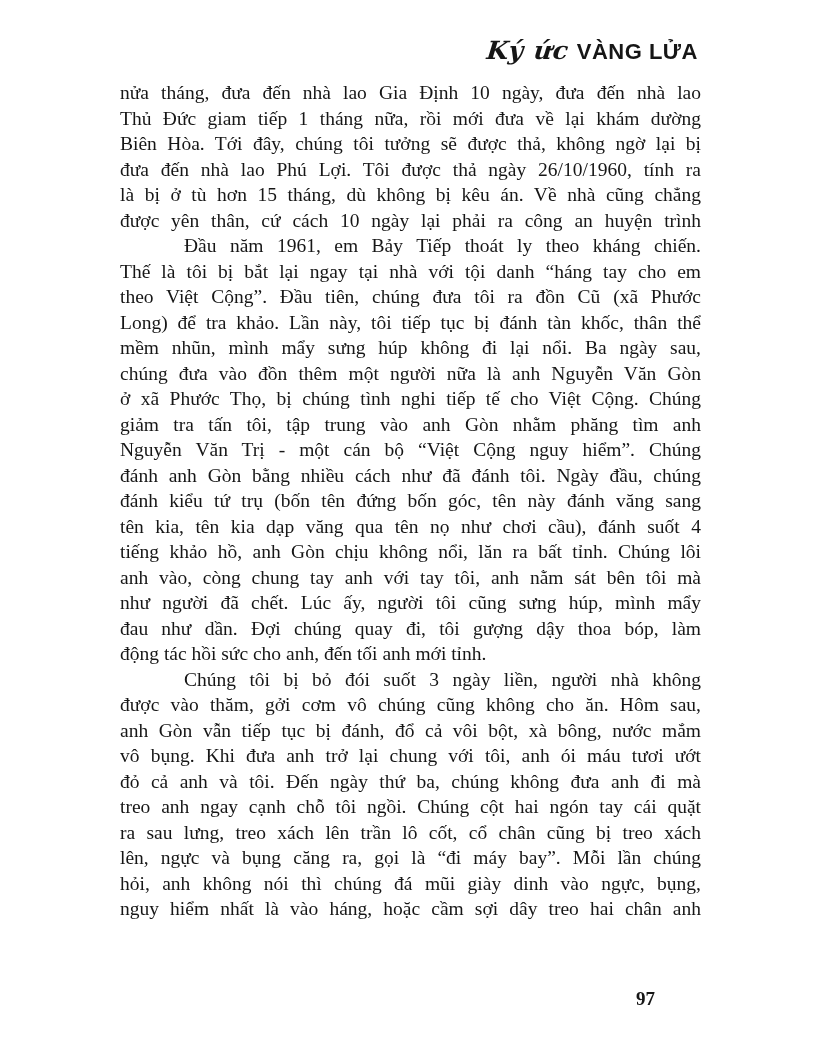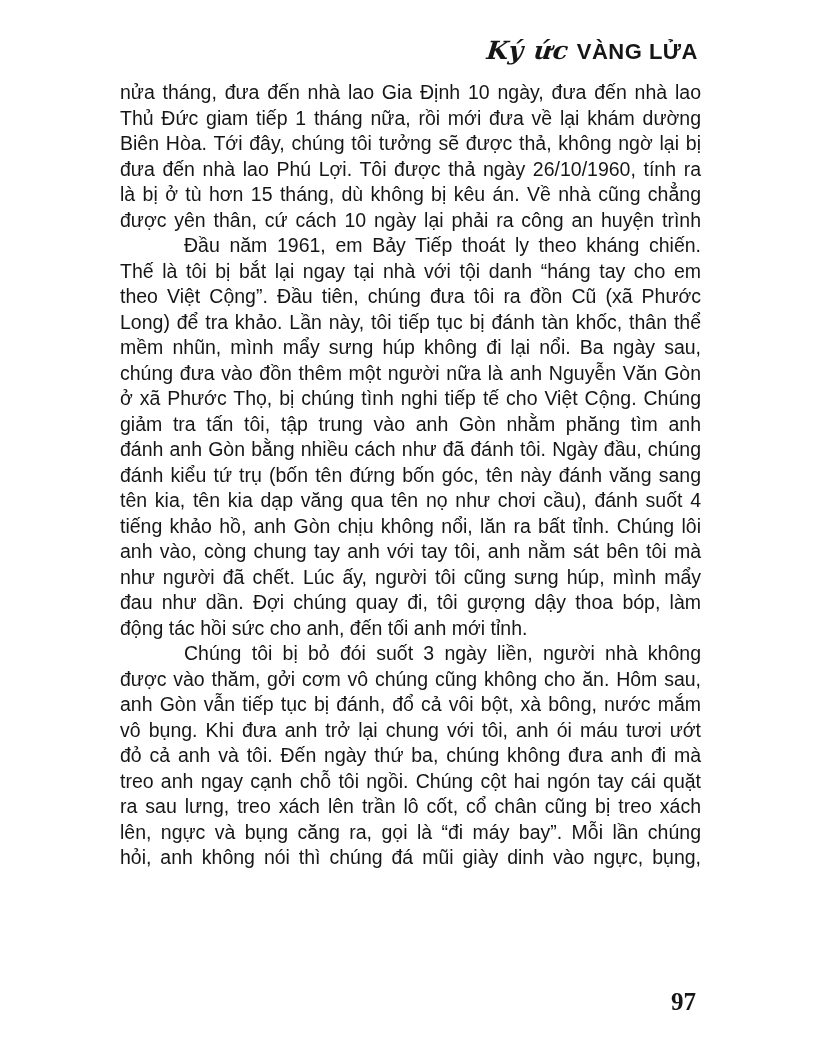--- a/index.html
+++ b/index.html
@@ -34,45 +34,45 @@
     font-weight: 700;
     font-size: 22px;
     letter-spacing: 0.5px;
     display: inline-block;
   }
   .page-text {
     position: absolute;
     left: 120px;
     top: 80px;
     width: 581px;
-    font-family: Liberation Sans, sans-serif;
+    font-family: Liberation Serif, serif;
     font-size: 19.5px;
     line-height: 25.5px;
   }
   .paragraph { margin: 0; }
   .line {
     text-align: left;
     white-space: normal;
   }
   .line.just {
     text-align: justify;
     text-align-last: justify;
   }
   .line.indent {
     padding-left: 64px;
   }
   .page-number {
     position: absolute;
     left: 636px;
     top: 988px;
     width: 60px;
-    text-align: right;
+    text-align: left;
     font-family: "Liberation Serif", serif;
     font-weight: 700;
-    font-size: 25px;
+    font-size: 19px;
   }
 </style>
 </head>
 <body>
 
 <div class="page">
 
   <div class="running-header">
     <span class="header-script">Ký ức</span><span class="header-bold">VÀNG LỬA</span>
   </div>
@@ -88,37 +88,39 @@
       </div>
       <div class="paragraph">
         <div class="line just indent">Đầu năm 1961, em Bảy Tiếp thoát ly theo kháng chiến.</div>
         <div class="line just">Thế là tôi bị bắt lại ngay tại nhà với tội danh “háng tay cho em</div>
         <div class="line just">theo Việt Cộng”. Đầu tiên, chúng đưa tôi ra đồn Cũ (xã Phước</div>
         <div class="line just">Long) để tra khảo. Lần này, tôi tiếp tục bị đánh tàn khốc, thân thể</div>
         <div class="line just">mềm nhũn, mình mẩy sưng húp không đi lại nổi. Ba ngày sau,</div>
         <div class="line just">chúng đưa vào đồn thêm một người nữa là anh Nguyễn Văn Gòn</div>
         <div class="line just">ở xã Phước Thọ, bị chúng tình nghi tiếp tế cho Việt Cộng. Chúng</div>
         <div class="line just">giảm tra tấn tôi, tập trung vào anh Gòn nhằm phăng tìm anh</div>
+        <div class="line just">Nguyễn Văn Trị - một cán bộ “Việt Cộng nguy hiểm”. Chúng</div>
         <div class="line just">đánh anh Gòn bằng nhiều cách như đã đánh tôi. Ngày đầu, chúng</div>
         <div class="line just">đánh kiểu tứ trụ (bốn tên đứng bốn góc, tên này đánh văng sang</div>
         <div class="line just">tên kia, tên kia dạp văng qua tên nọ như chơi cầu), đánh suốt 4</div>
         <div class="line just">tiếng khảo hồ, anh Gòn chịu không nổi, lăn ra bất tỉnh. Chúng lôi</div>
         <div class="line just">anh vào, còng chung tay anh với tay tôi, anh nằm sát bên tôi mà</div>
         <div class="line just">như người đã chết. Lúc ấy, người tôi cũng sưng húp, mình mẩy</div>
         <div class="line just">đau như dần. Đợi chúng quay đi, tôi gượng dậy thoa bóp, làm</div>
         <div class="line">động tác hồi sức cho anh, đến tối anh mới tỉnh.</div>
       </div>
       <div class="paragraph">
         <div class="line just indent">Chúng tôi bị bỏ đói suốt 3 ngày liền, người nhà không</div>
         <div class="line just">được vào thăm, gởi cơm vô chúng cũng không cho ăn. Hôm sau,</div>
         <div class="line just">anh Gòn vẫn tiếp tục bị đánh, đổ cả vôi bột, xà bông, nước mắm</div>
         <div class="line just">vô bụng. Khi đưa anh trở lại chung với tôi, anh ói máu tươi ướt</div>
         <div class="line just">đỏ cả anh và tôi. Đến ngày thứ ba, chúng không đưa anh đi mà</div>
         <div class="line just">treo anh ngay cạnh chỗ tôi ngồi. Chúng cột hai ngón tay cái quặt</div>
         <div class="line just">ra sau lưng, treo xách lên trần lô cốt, cổ chân cũng bị treo xách</div>
         <div class="line just">lên, ngực và bụng căng ra, gọi là “đi máy bay”. Mỗi lần chúng</div>
         <div class="line just">hỏi, anh không nói thì chúng đá mũi giày dinh vào ngực, bụng,</div>
+        <div class="line just">nguy hiểm nhất là vào háng, hoặc cầm sợi dây treo hai chân anh</div>
       </div>
     </div>
 
   <div class="page-number">97</div>
 
 </div>
 
 </body></html>

